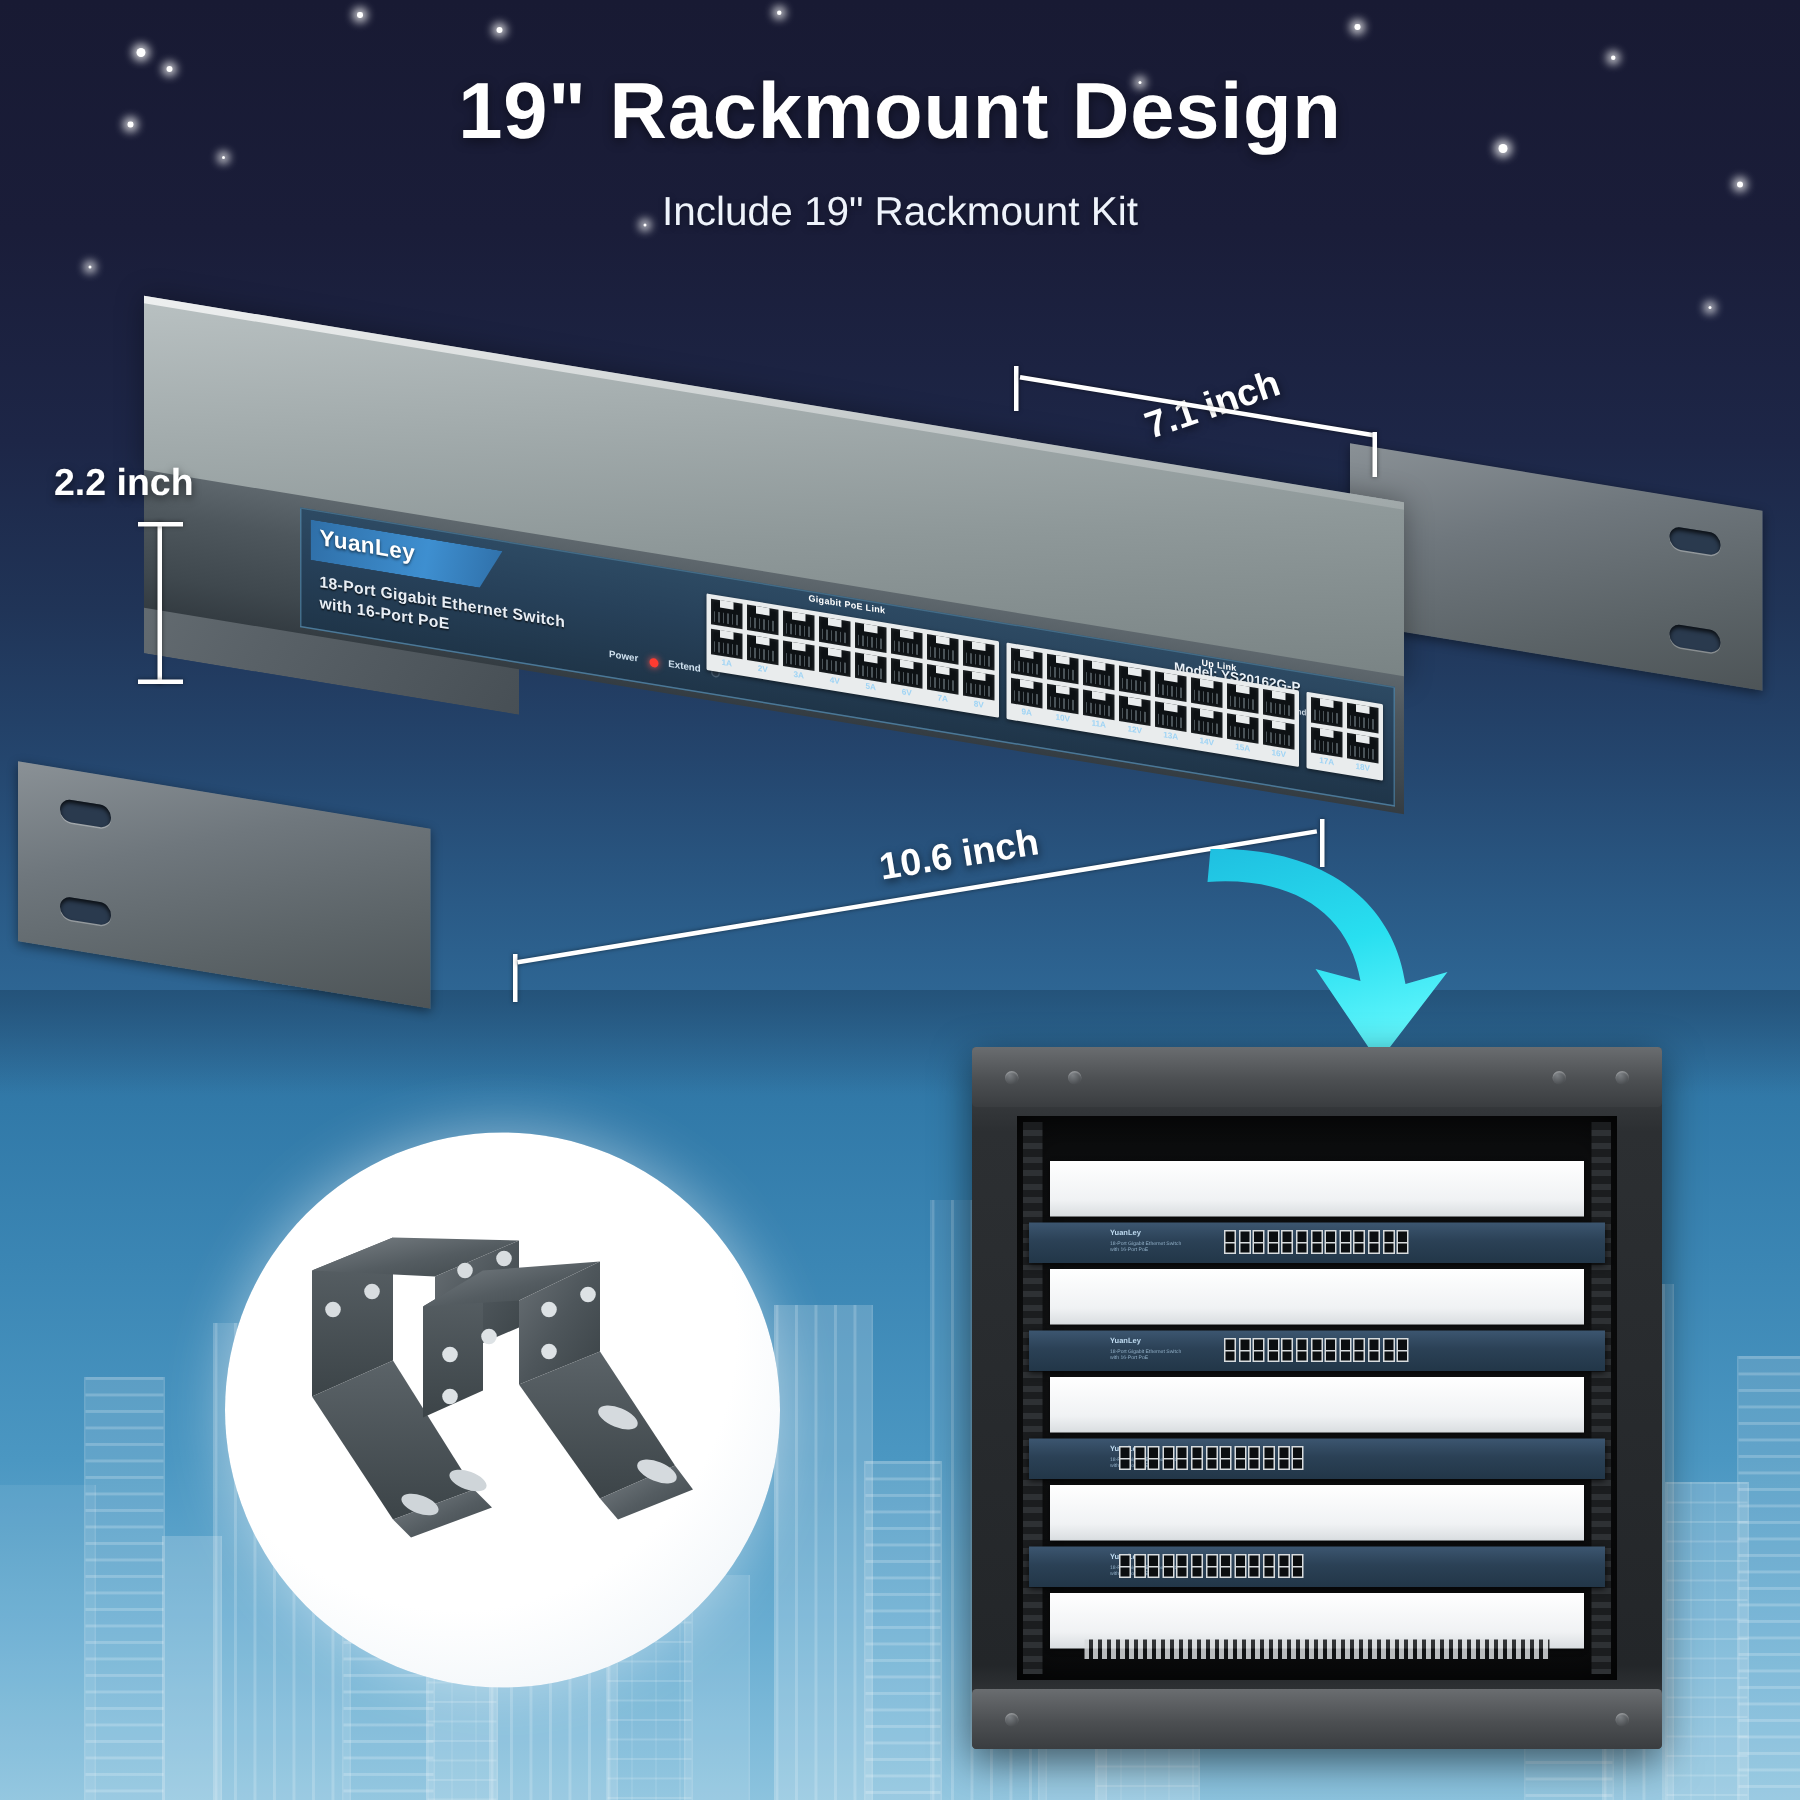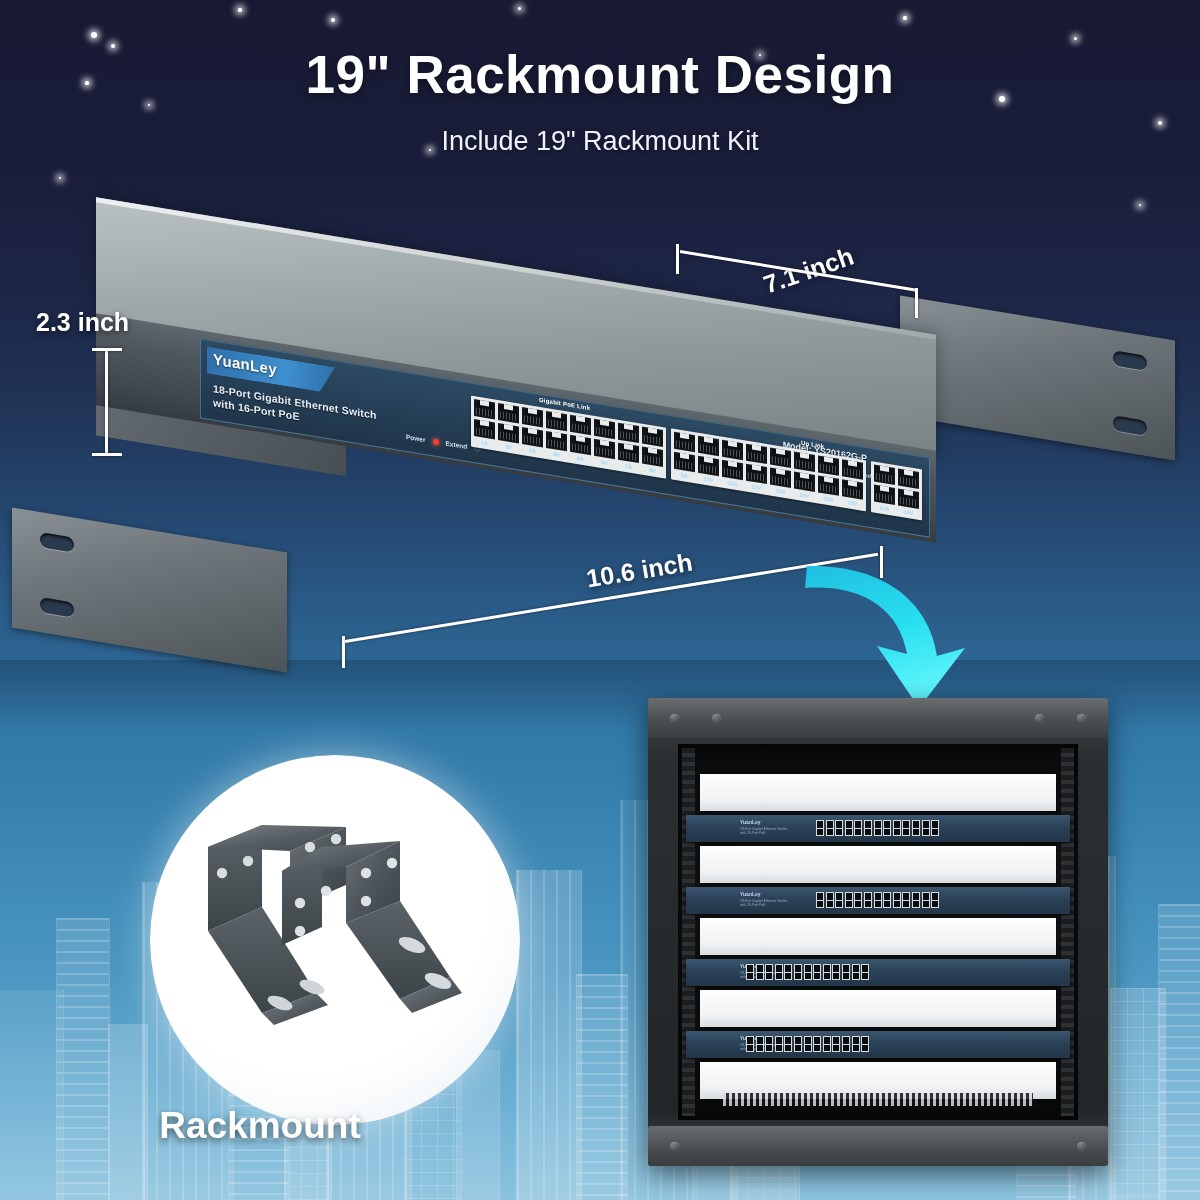--- a/index.html
+++ b/index.html
@@ -438,21 +438,21 @@
           <div class="portnums" id="upl-nums">
               <span>17A</span>
               <span>18V</span>
             </div>
         </div>
       </div>
     </div>
   </div>
 
   <div>
-    <div class="dimtext" style="left:36px; top:308px;">2.3 inch</div>
+    <div class="dimtext" style="left:36px; top:308px;">2.2 inch</div>
     <div class="dimline" style="left:105px; top:348px; width:3px;  height:108px;"></div>
     <div class="dimline" style="left:92px;  top:348px; width:30px; height:3px;"></div>
     <div class="dimline" style="left:92px;  top:453px; width:30px; height:3px;"></div>
   </div>
 
   <div>
     <div class="dimtext" style="left:762px; top:256px; transform:rotate(-19deg);">7.1 inch</div>
     <div class="dimline" style="left:676px; top:244px; width:3px; height:30px;"></div>
     <div class="dimline" style="left:680px; top:250px; width:240px; height:3px; transform:rotate(9.3deg); transform-origin:left center;"></div>
     <div class="dimline" style="left:915px; top:288px; width:3px; height:30px;"></div>
@@ -522,21 +522,20 @@
         <circle cx="150" cy="176" r="5.2" fill="#dde2e5"></circle>
         <circle cx="216" cy="118" r="5.2" fill="#dde2e5"></circle>
         <circle cx="242" cy="108" r="5.2" fill="#dde2e5"></circle>
         <circle cx="216" cy="146" r="5.2" fill="#dde2e5"></circle>
         <ellipse cx="262" cy="190" rx="14" ry="6.5" fill="#d5dade" transform="rotate(22 262 190)"></ellipse>
         <ellipse cx="288" cy="226" rx="14" ry="6.5" fill="#d5dade" transform="rotate(22 288 226)"></ellipse>
       </g>
     </svg>
   </div>
 
-  <div class="caption-rack">Rackmount</div>
 
   <div id="server-rack">
     <div class="rack-frame"></div>
     <div class="rack-cap" style="top:0;">
       <div class="rack-screw" style="left:22px; top:16px;"></div>
       <div class="rack-screw" style="left:64px; top:16px;"></div>
       <div class="rack-screw" style="right:64px; top:16px;"></div>
       <div class="rack-screw" style="right:22px; top:16px;"></div>
     </div>
 

